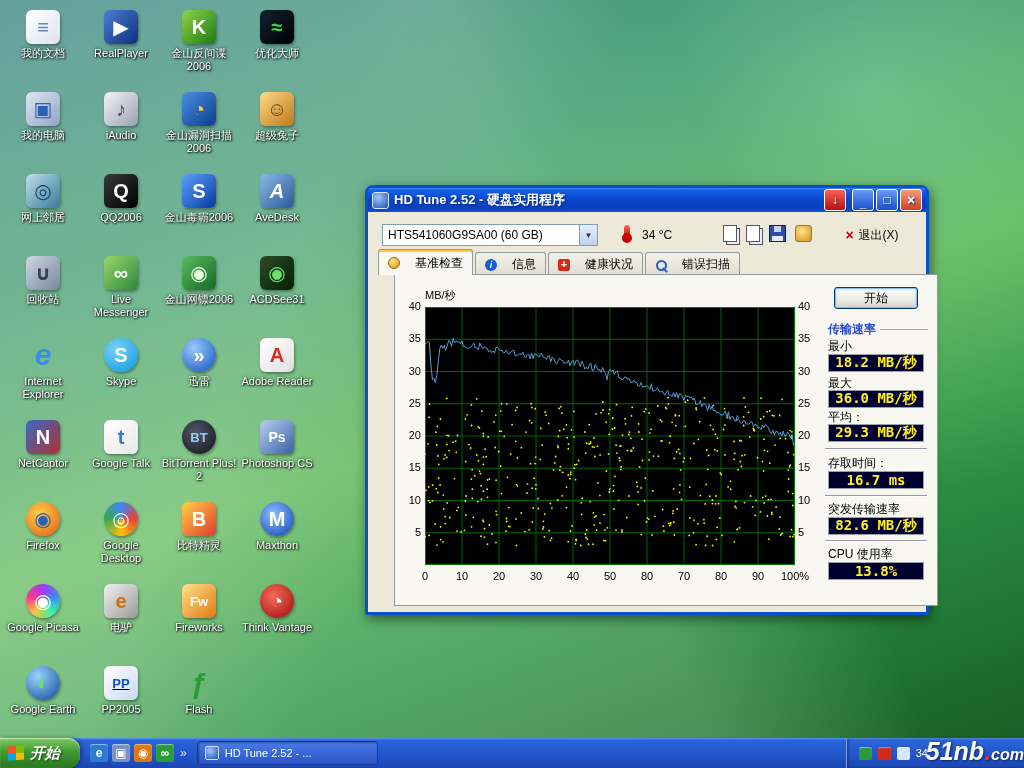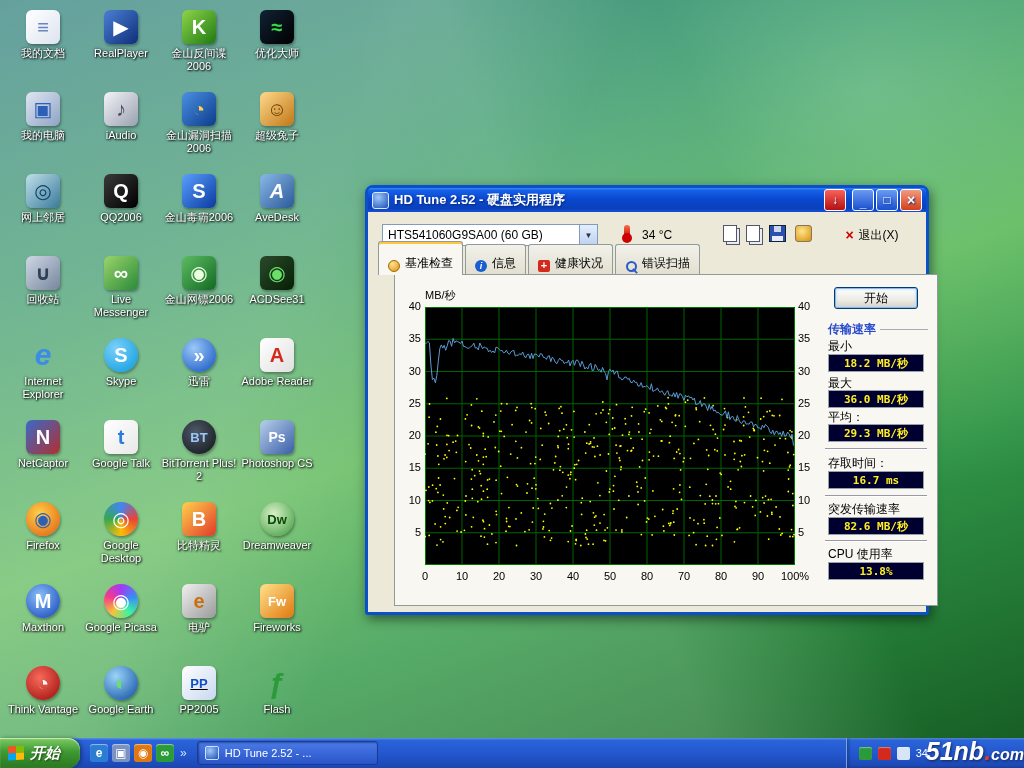--- a/index.html
+++ b/index.html
@@ -54,21 +54,21 @@
   .ico-floppy::before{content:"";position:absolute;left:4px;top:0;width:7px;height:6px;background:#cdd6ee;}
   .ico-floppy::after{content:"";position:absolute;left:2px;bottom:0;width:11px;height:5px;background:#e8ecf8;}
   .ico-options{width:15px;height:15px;border-radius:3px;border:1px solid #875;
     background:radial-gradient(circle at 40% 35%,#ffe48a,#d89010);}
   .exit-btn{position:absolute;left:460px;top:36px;width:88px;height:22px;background:transparent;border:none;
     display:flex;align-items:center;justify-content:center;gap:5px;font-size:12px;
     font-family:inherit;cursor:default;color:#000;}
   .exit-x{color:#c00;font-weight:bold;font-size:14px;}
   
   #tabs{position:absolute;left:10px;top:66px;display:flex;align-items:flex-end;height:21px;}
-  .tab{display:inline-flex;align-items:flex-end;gap:5px;padding:12px 9px 3px 9px;font-size:12px;color:#000;
+  .tab{display:inline-flex;align-items:center;gap:15px;padding:4px 9px 3px 9px;font-size:12px;color:#000;
     border:1px solid #919b9c;border-bottom:none;border-radius:3px 3px 0 0;margin-right:2px;
     background:linear-gradient(#f2f1ea,#e2dfd0);height:15px;}
   .tab.active{background:#f8f7f2;height:18px;position:relative;z-index:2;box-shadow:inset 0 2px 0 #ffc73c;}
   .ti{width:12px;height:12px;display:inline-block;position:relative;border-radius:50%;flex:0 0 auto;}
   .ti-benchmark{background:radial-gradient(circle at 35% 30%,#ffe48a,#e09010);border:1px solid #a06a08;box-sizing:border-box;}
   .ti-info{background:#1a5fd0;}
   .ti-info::after{content:"i";position:absolute;inset:0;color:#fff;font-size:9px;font-weight:bold;
     text-align:center;line-height:12px;font-style:italic;}
   .ti-health{background:#d42a1e;border-radius:2px;}
   .ti-health::after{content:"+";position:absolute;inset:0;color:#fff;font-size:11px;font-weight:bold;
@@ -88,21 +88,21 @@
   .xtick{position:absolute;top:295px;width:34px;text-align:center;font-size:11px;color:#000;}
   .xp-btn{position:absolute;left:439px;top:12px;width:84px;height:22px;font-size:12px;color:#000;
     font-family:inherit;border:1px solid #003c74;border-radius:3px;
     background:linear-gradient(#ffffff,#ecebe5 60%,#d8d0c4);
     box-shadow:inset 0 0 0 1px #8db8e8, inset 0 0 3px 1px #bcd8f4;cursor:default;}
   .grp-head{position:absolute;left:433px;width:100px;display:flex;align-items:center;gap:4px;
     font-size:12px;color:#2a4ccc;font-weight:bold;}
   .grp-head i{flex:1;border-top:1px solid #aab;height:0;}
   .slabel{position:absolute;font-size:12px;color:#000;}
   .vbox{position:absolute;left:433px;width:94px;height:16px;background:#000030;color:#ffee22;
-    font-size:11px;font-weight:bold;display:flex;align-items:center;justify-content:center;
+    font-size:14px;font-weight:bold;display:flex;align-items:center;justify-content:center;
     border:1px solid #9aa0a8;font-family:"DejaVu Sans Mono","Liberation Mono",monospace;}
   .ssep{position:absolute;left:430px;width:102px;height:0;border-top:1px solid #99a;border-bottom:1px solid #fff;}
   
   .taskbar{position:absolute;left:0;bottom:0;width:1024px;height:30px;z-index:10;display:flex;align-items:stretch;
     background:linear-gradient(180deg,#5a93e8 0%,#2a64d8 8%,#2356cd 55%,#1c46b0 100%);}
   .start-btn{display:flex;align-items:center;gap:6px;padding:0 20px 0 8px;border-radius:0 12px 12px 0;
     background:linear-gradient(180deg,#7fcb66 0%,#3f9a32 45%,#2e7d24 90%);
     box-shadow:inset 0 1px 1px #c8f0b0,2px 0 4px rgba(0,0,0,.35);cursor:default;}
   .start-label{color:#fff;font-weight:bold;font-style:italic;font-size:15px;text-shadow:1px 1px 2px #1a4a12;}
   .flag{width:16px;height:14px;display:grid;grid-template-columns:8px 8px;grid-template-rows:7px 7px;
@@ -289,26 +289,20 @@
         <div class="ic-img" style="background: conic-gradient(rgb(66, 133, 244), rgb(234, 67, 53), rgb(251, 188, 5), rgb(52, 168, 83), rgb(66, 133, 244)); border-radius: 50%;">
           <span class="ic-glyph" style="color: rgb(255, 255, 255);">◎</span>
         </div>
         <div class="ic-label">Google Desktop</div>
       </div>
       <div class="icon-cell">
         <div class="ic-img" style="background: linear-gradient(135deg, rgb(255, 210, 74), rgb(224, 58, 42));">
           <span class="ic-glyph" style="color: rgb(255, 255, 255);">B</span>
         </div>
         <div class="ic-label">比特精灵</div>
-      </div>
-      <div class="icon-cell">
-        <div class="ic-img" style="background: radial-gradient(circle at 40% 35%, rgb(216, 240, 200), rgb(58, 154, 58)); border-radius: 50%;">
-          <span class="ic-glyph" style="color: rgb(10, 74, 10); font-size: 13px;">Dw</span>
-        </div>
-        <div class="ic-label">Dreamweaver</div>
       </div>
       <div class="icon-cell">
         <div class="ic-img" style="background: radial-gradient(circle at 40% 35%, rgb(138, 192, 248), rgb(16, 64, 184)); border-radius: 50%;">
           <span class="ic-glyph" style="color: rgb(255, 255, 255);">M</span>
         </div>
         <div class="ic-label">Maxthon</div>
       </div>
       <div class="icon-cell">
         <div class="ic-img" style="background: conic-gradient(rgb(164, 58, 244), rgb(58, 140, 244), rgb(58, 244, 164), rgb(244, 196, 58), rgb(244, 58, 140), rgb(164, 58, 244)); border-radius: 50%;">
           <span class="ic-glyph" style="color: rgb(255, 255, 255);">◉</span>

